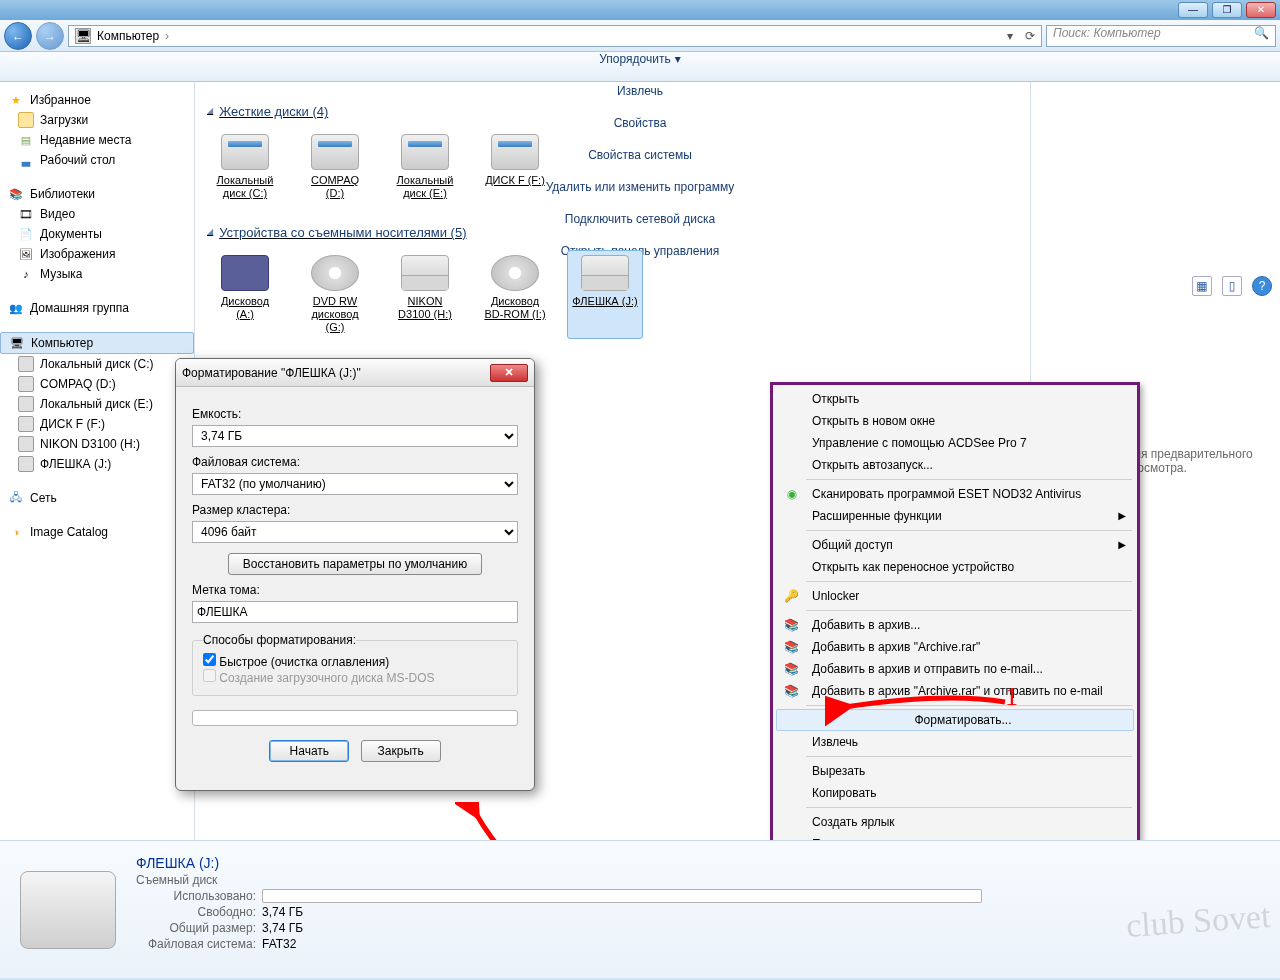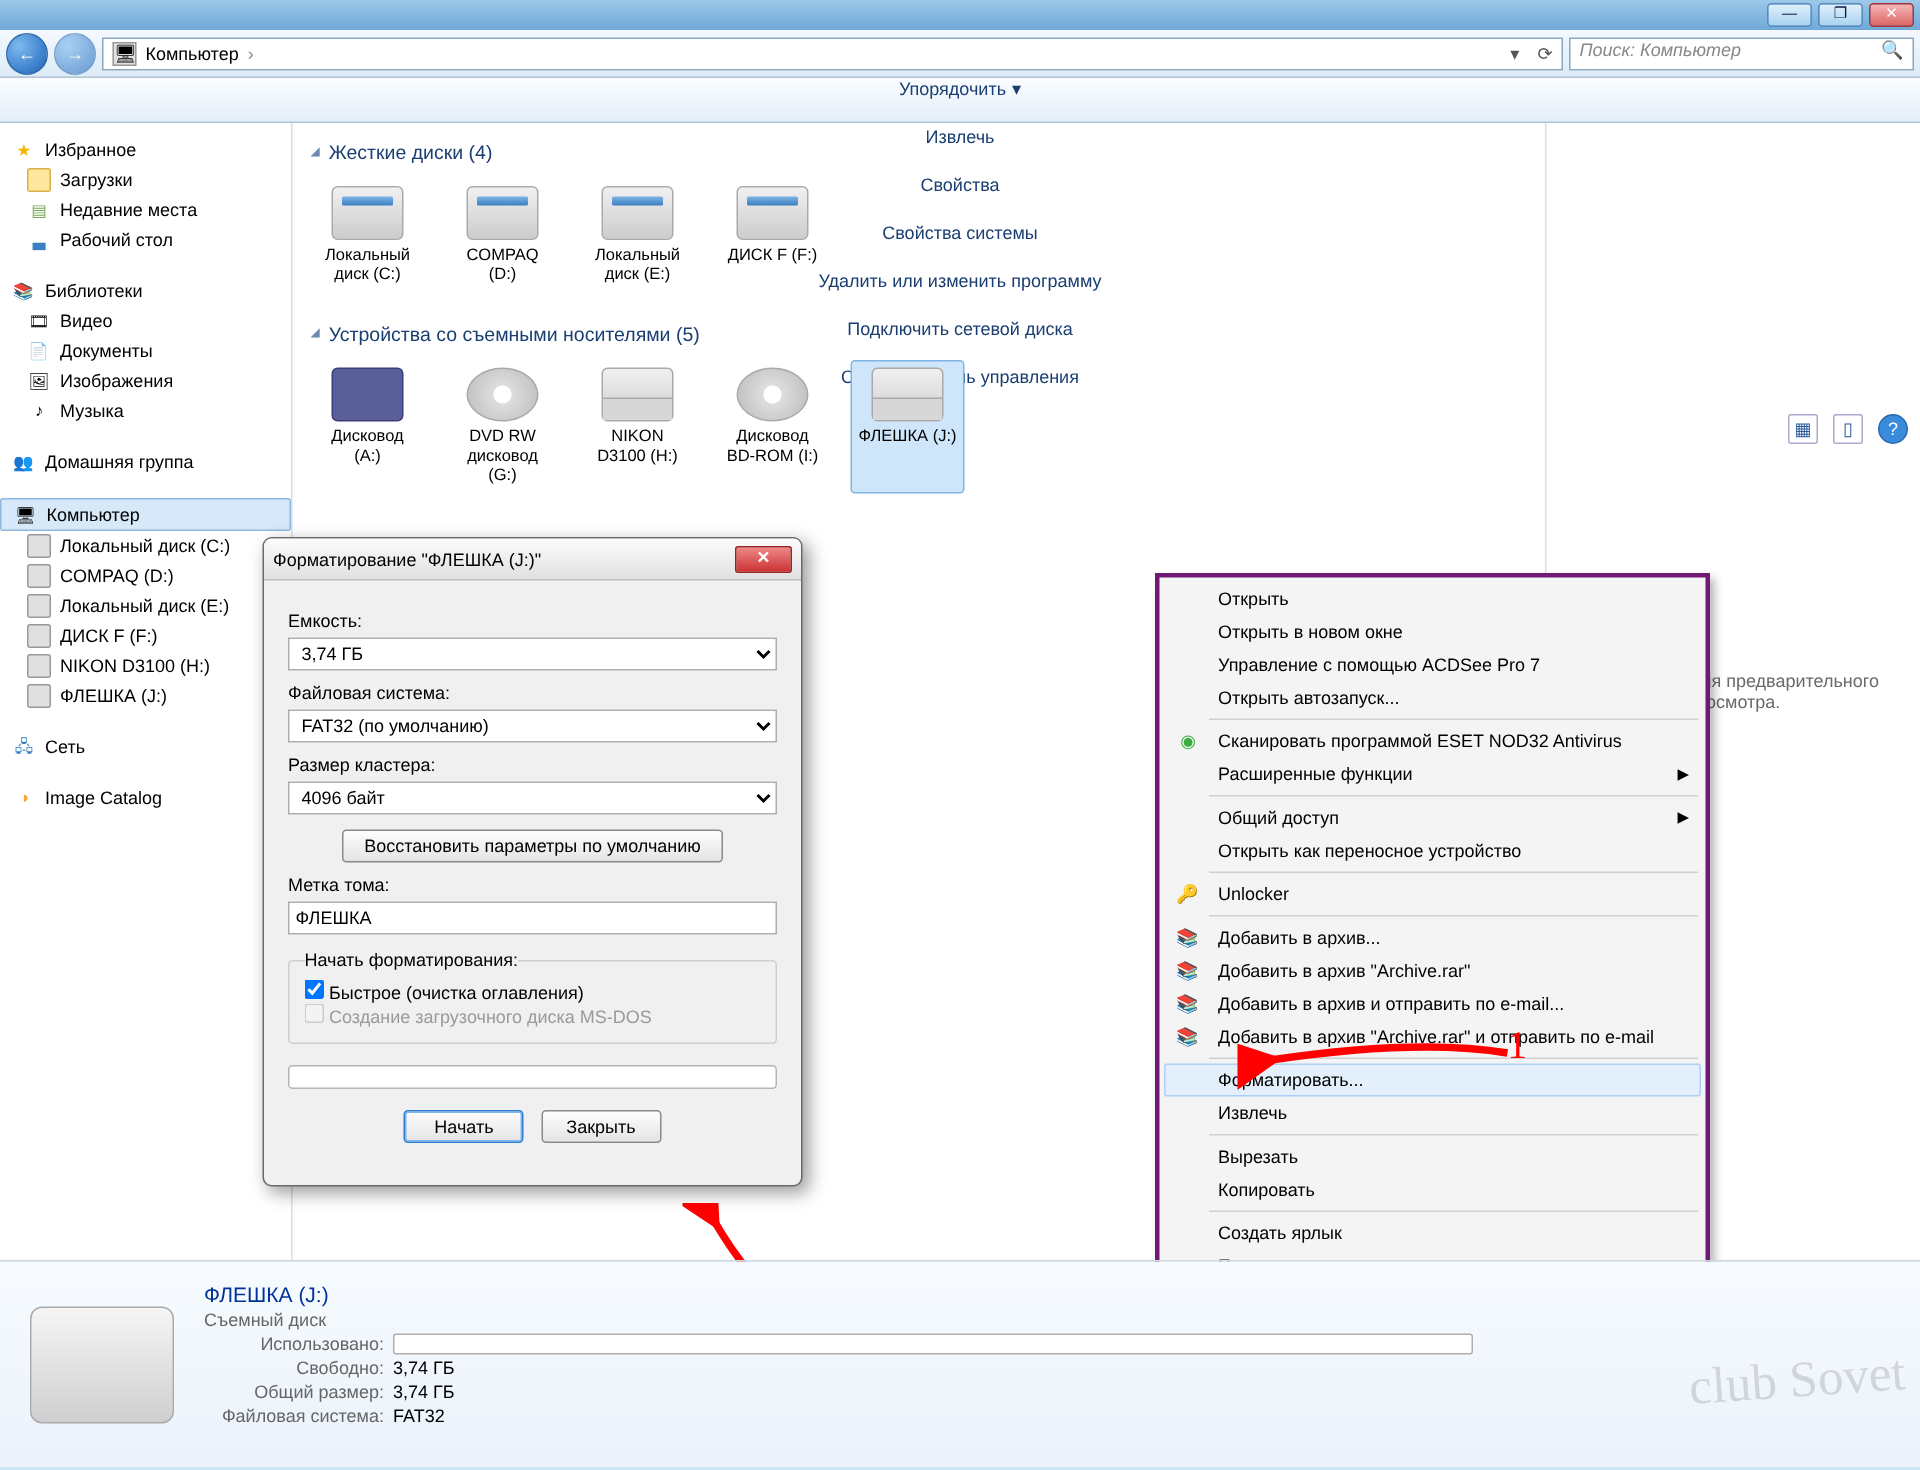--- a/index.html
+++ b/index.html
@@ -26,40 +26,40 @@
 
 .body { display:flex; height:758px; background:#fff; }
 .sidebar { width:195px; border-right:1px solid #d6dee8; padding:8px 0; overflow:hidden; }
 .sidebar .grp { margin-bottom:14px; }
 .sidebar .item { display:flex; align-items:center; gap:6px; padding:2px 8px 2px 18px; color:#000; }
 .sidebar .item.head { padding-left:8px; }
 .sidebar .item.sel { background:#d7e8f8; border:1px solid #8eb8e0; border-radius:2px; }
 .sidebar .ico { width:16px; height:16px; display:inline-flex; align-items:center; justify-content:center; border-radius:2px; font-size:11px; }
 
 .main { flex:1; display:flex; }
-.content { flex:1; padding:6px 12px; position:relative; }
+.content { flex:1; padding:16px 12px; position:relative;text-decoration:underline; }
 .preview { width:250px; border-left:1px solid #d6dee8; display:flex; align-items:center; justify-content:center; color:#6a6a6a; text-align:center; padding:20px; }
 
 .section-head { color:#1a3e72; font-size:13px; margin:6px 0 10px; display:flex; align-items:center; gap:6px; }
 .section-head::before { content:"◢"; font-size:8px; color:#6a8ab0; transform:translateY(-1px); }
 
 .drives { display:flex; flex-wrap:wrap; gap:10px 14px; margin-bottom:20px; }
 .drive { width:76px; text-align:center; padding:4px; border:1px solid transparent; border-radius:3px; }
 .drive.sel { background:#cfe5f9; border-color:#7fb5e5; }
 .drive .dico { width:48px; height:36px; margin:0 auto 4px; background:linear-gradient(#f0f0f0,#ccc); border:1px solid #aaa; border-radius:4px; position:relative; }
 .drive .dico.hdd::after { content:""; position:absolute; inset:6px 6px auto 6px; height:6px; background:linear-gradient(#7fb5e5,#3a7fc2); border-radius:1px; }
 .drive .dico.cd { border-radius:50%; background:radial-gradient(circle,#fff 20%,#ddd 22%,#bbb); }
 .drive .dico.floppy { background:#5a5f9a; border-color:#3a3f7a; }
 .drive .dico.usb::after { content:""; position:absolute; inset:auto 0 0 0; height:14px; background:#d7d7d7; border-top:1px solid #aaa; }
 .drive .dlbl { font-size:11px; line-height:13px; word-break:break-word; }
 
 
 .ctxmenu { position:absolute; left:575px; top:300px; width:370px; background:#f4f4f4; border:3px solid #701a75; box-shadow:3px 3px 6px rgba(0,0,0,.3); padding:3px; }
 .ctxmenu .mi { padding:4px 20px 4px 36px; position:relative; }
-.ctxmenu .mi:hover, .ctxmenu .mi.hov { background:#e3effb; border:1px solid #aecff7; border-radius:2px; padding:3px 19px 3px 35px; }
+.ctxmenu .mi:hover, .ctxmenu .mi.hov { background:#e3effb; border:1px solid #aecff7; border-radius:2px; padding:3px 19px 3px 35px;text-align:center; }
 .ctxmenu .mi .mico { position:absolute; left:8px; top:3px; width:16px; height:16px; display:flex; align-items:center; justify-content:center; font-size:12px; }
 .ctxmenu .mi .arrow { position:absolute; right:8px; top:5px; font-size:10px; }
 .ctxmenu hr { border:none; border-top:1px solid #d0d0d0; margin:3px 2px 3px 30px; }
 
 
 .dialog { position:absolute; left:175px; top:358px; width:360px; background:#f0f0f0; border:1px solid #6a6a6a; box-shadow:4px 4px 12px rgba(0,0,0,.4); border-radius:6px; overflow:hidden; }
 .dialog .dtitle { height:28px; background:linear-gradient(#fcfcfc,#e0e0e0); border-bottom:1px solid #bcbcbc; display:flex; align-items:center; padding:0 6px; }
 .dialog .dtitle .dclose { margin-left:auto; width:38px; height:18px; background:linear-gradient(#e88,#c33); border:1px solid #922; border-radius:2px; color:#fff; text-align:center; line-height:15px; font-weight:bold; font-size:11px; }
 .dialog .dbody { padding:12px 16px; }
 .dialog label.fld { display:block; margin:8px 0 4px; }
@@ -341,21 +341,21 @@
 
     <label class="fld">Размер кластера:</label>
     <select><option>4096 байт</option></select>
 
     <button class="btn restore">Восстановить параметры по умолчанию</button>
 
     <label class="fld">Метка тома:</label>
     <input type="text" value="ФЛЕШКА" style="">
 
     <fieldset>
-      <legend>Начать форматирования:</legend>
+      <legend>Способы форматирования:</legend>
       <div><label><input type="checkbox" checked="" style=""> <span>Быстрое (очистка оглавления)</span></label></div>
       <div><label style="color:#9a9a9a"><input type="checkbox" disabled="" style=""> <span>Создание загрузочного диска MS-DOS</span></label></div>
     </fieldset>
 
     <div class="progress"></div>
 
     <div class="dbuttons">
       <button class="btn primary">Начать</button>
       <button class="btn">Закрыть</button>
     </div>

